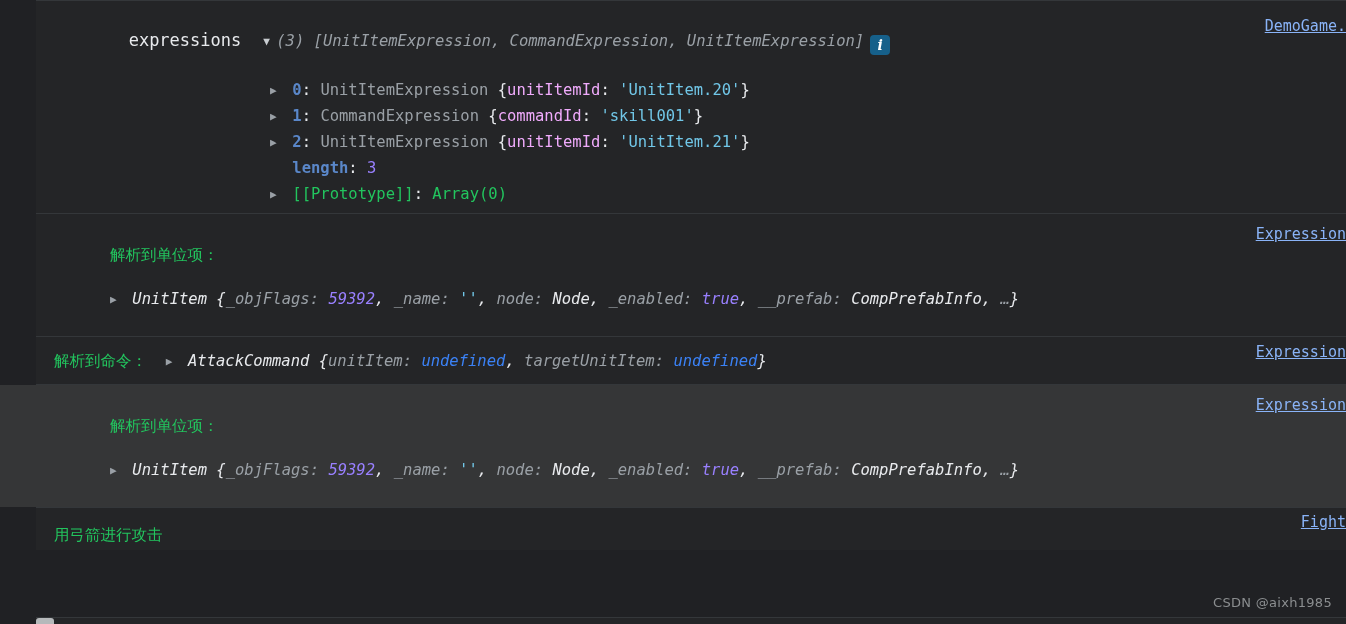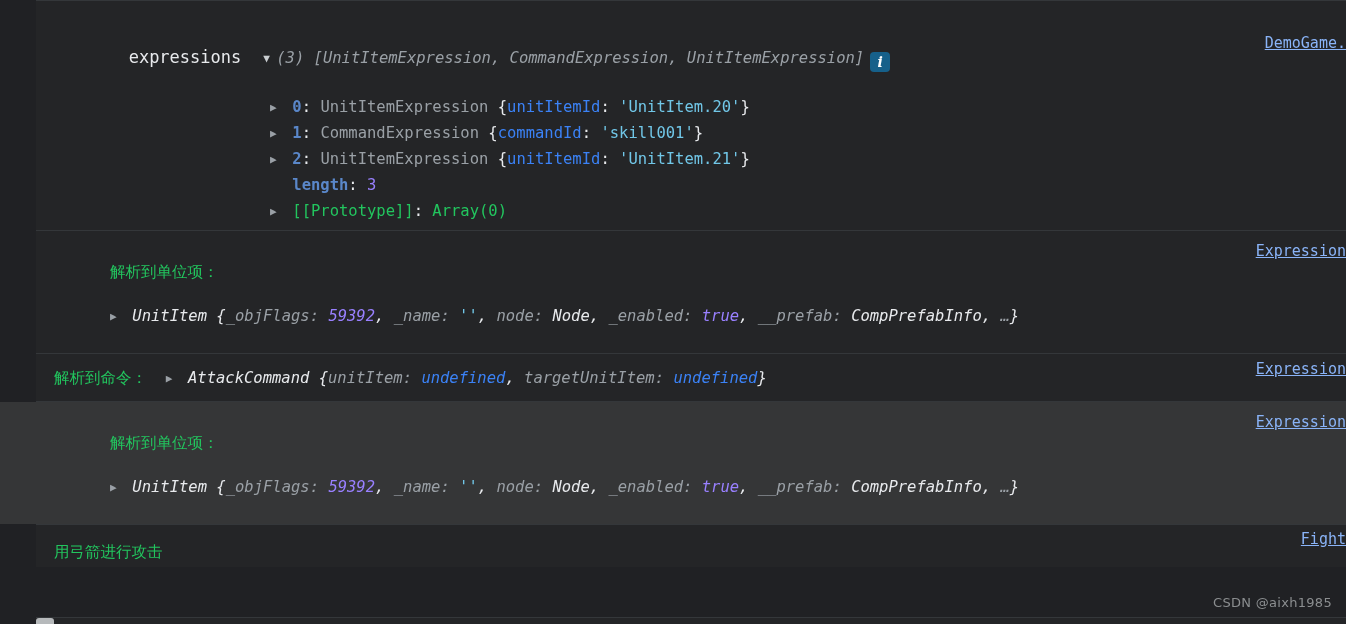--- a/index.html
+++ b/index.html
@@ -85,39 +85,39 @@
   .obj-msg {
     display: block;
     align-items: stretch;
     padding-top: 0;
     padding-bottom: 0;
     min-height: 0;
   }
   .obj-head {
     display: flex;
     align-items: flex-start;
-    padding: 22px 0 0 0;
+    padding: 5px 0 0 0;
   }
   .obj-head-text {
     flex: 1 1 auto;
     min-width: 0;
     white-space: pre;
     overflow: hidden;
   }
   .tree-line {
     white-space: pre;
     padding: 2px 0;
     display: block;
   }
 
   
   .t-name      { color: #e8eaed; }
   .t-preview   { color: #9aa0a6; font-style: italic; }
   .t-class     { color: #9aa0a6; }
-  .t-prop      { color: #3b82f6; }
+  .t-prop      { color: #f0abfc; }
   .t-idx       { color: #5a87c9; font-weight: bold; }
   .t-key       { color: #5a87c9; font-weight: bold; }
   .t-num       { color: #9980ff; }
   .t-str       { color: #71c7e8; }
   .t-bool      { color: #9980ff; font-style: italic; }
   .t-undef     { color: #3b82f6; font-style: italic; }
   .t-punct     { color: #e8eaed; }
   .t-proto     { color: #22c55e; }
   .t-plain     { color: #22c55e; margin-top: 12px; }
   .t-italic    { color: #e8eaed; font-style: italic; }

